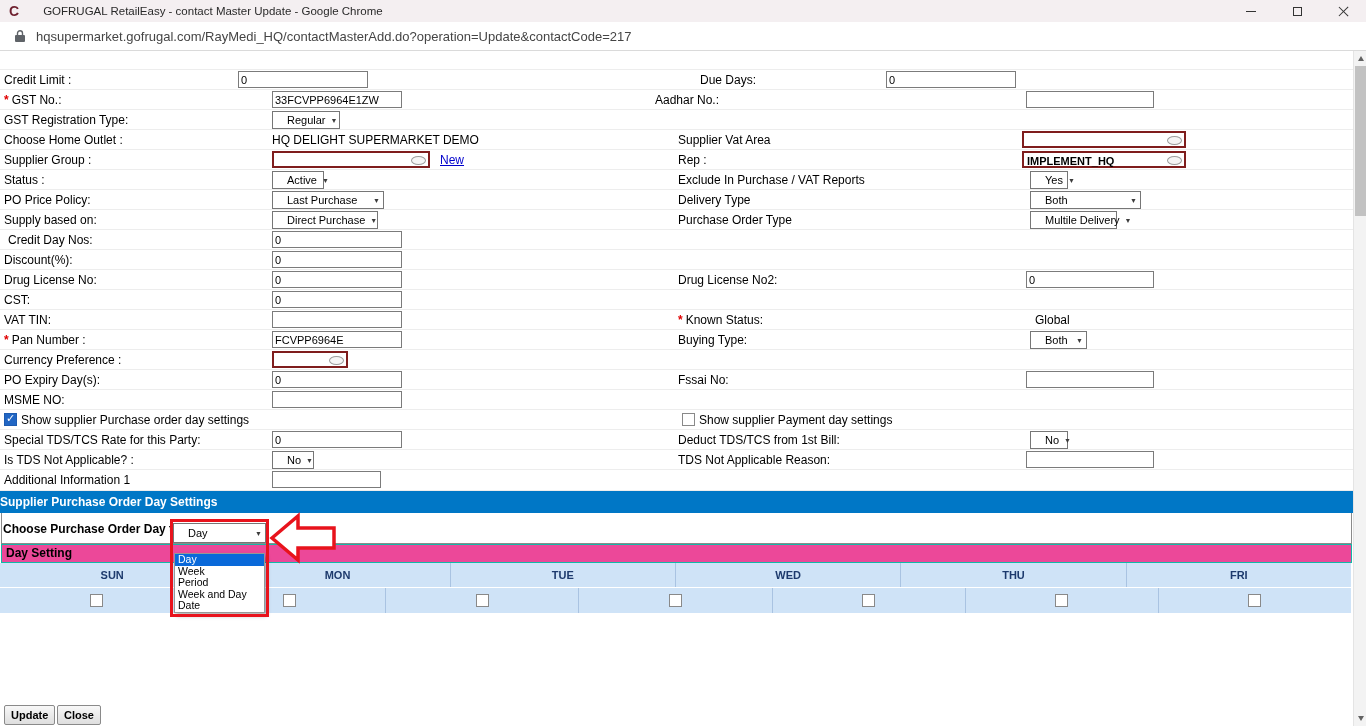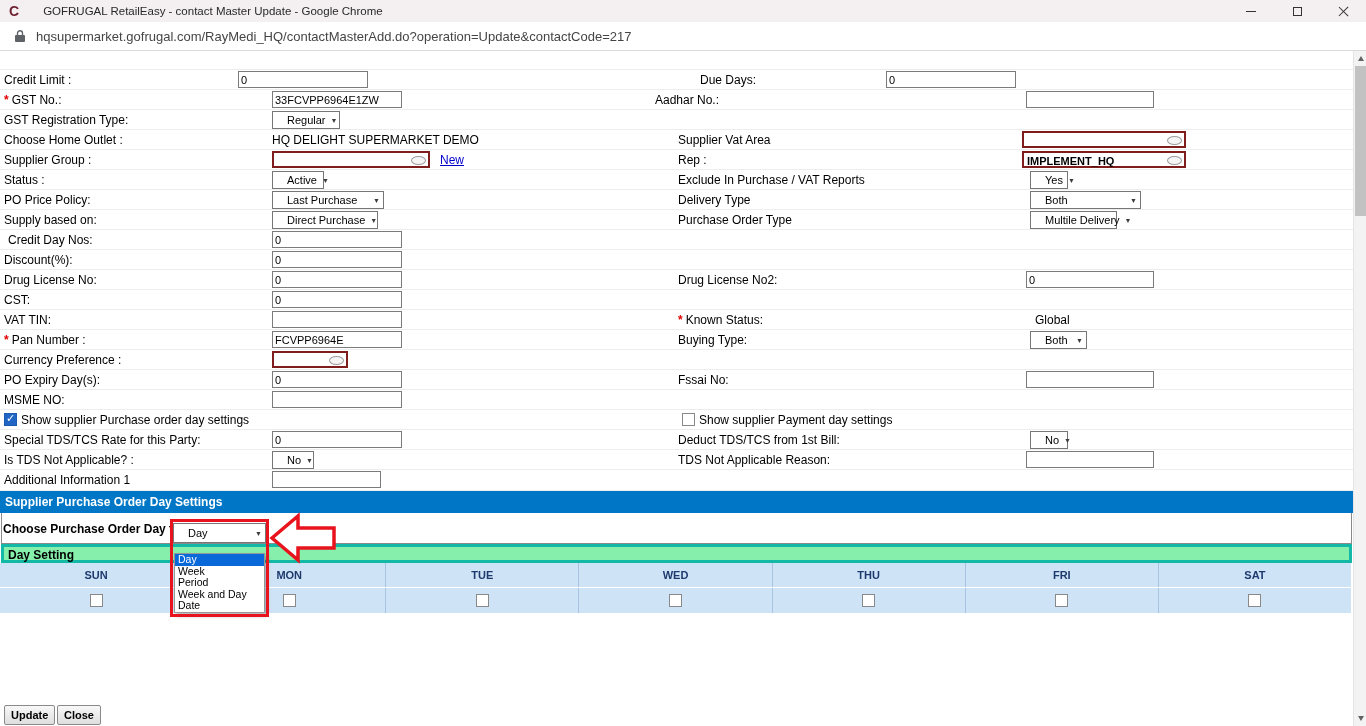--- a/index.html
+++ b/index.html
@@ -28,23 +28,23 @@
 .sel{position:absolute;top:1px;height:18px;border:1px solid #767676;background:#fff;display:flex;align-items:center;font-size:11px;padding-left:14px;white-space:nowrap;cursor:default}
 .sel .ar{margin-left:auto;align-self:stretch;display:flex;align-items:center;padding:0 3px 0 5px}
 .sel .ar::before{content:"▼";font-size:7px;color:#3c3c3c}
 .lookup{position:absolute;top:1px;height:17px;border:2px solid #7f1d1d;background:#fff}
 .lookup .val{display:block;font-size:11px;font-weight:700;padding:2px 18px 0 3px;white-space:nowrap}
 .oc{position:absolute;right:2px;top:3px;width:15px;height:9px;border:1px solid #9c9c9c;border-radius:50%;background:#f5f5f5}
 .cbx{display:inline-block;width:13px;height:13px;border:1px solid #898989;background:#fff;position:relative}
 .cbx.on{background:#2166c4;border-color:#1d5bb0}
 .cbx.on::after{content:"✓";position:absolute;left:1px;top:-2px;color:#fff;font-size:11px;font-weight:700}
 .link{position:absolute;top:3px;font-size:12px;color:#0000cc;text-decoration:underline;white-space:nowrap;cursor:pointer}
-.secbar{position:absolute;left:0;width:1353px;height:22px;background:#0077c6;color:#fff;font-size:12px;font-weight:700;line-height:22px;padding-left:5px}
+.secbar{position:absolute;left:0;width:1353px;height:22px;background:#0077c6;color:#fff;font-size:12px;font-weight:700;line-height:22px;}
 .daytype-row{position:absolute;left:1px;width:1351px;height:31px;border:1px solid #8a8a8a;border-top:none;background:#fff}
-.daysetbar{position:absolute;left:1px;width:1351px;height:19px;border:3px solid #14b8a6;background:#86efac;font-size:12px;font-weight:700;line-height:17px;padding-left:4px}
+.daysetbar{position:absolute;left:1px;width:1351px;height:19px;border:1px solid #14b8a6;background:#ec4899;font-size:12px;font-weight:700;line-height:17px;padding-left:4px}
 .daytbl{position:absolute;left:0;width:1351px;display:flex}
 .daycell{flex:1;background:#cfe3f7;border-right:1px solid #a9c3e2;text-align:center}
 .daycell:last-child{border-right:none}
 .dayname{font-size:11px;font-weight:700;color:#1d3a6d;line-height:24px;display:block}
 .cbcell{display:flex;align-items:center;justify-content:center}
 .ddlist{position:absolute;left:174px;top:553px;width:91px;background:#fff;border:1px solid #979797;box-shadow:2px 3px 4px rgba(0,0,0,.3);z-index:20}
 .opt{font-size:10.5px;line-height:11.6px;height:11.6px;padding-left:3px;color:#000;white-space:nowrap;overflow:hidden;cursor:default}
 .opt.hl{background:#0a69d9;color:#fff}
 .ann-rect{position:absolute;left:170px;top:519px;width:99px;height:98px;border:3px solid #e8131c;z-index:25;pointer-events:none}
 .ann-arrow{position:absolute;left:268px;top:511px;z-index:25;pointer-events:none}
@@ -293,23 +293,20 @@
       </div>
     <div class="daycell">
         <span class="dayname">WED</span>
       </div>
     <div class="daycell">
         <span class="dayname">THU</span>
       </div>
     <div class="daycell">
         <span class="dayname">FRI</span>
       </div>
-    <div class="daycell">
-        <span class="dayname">SAT</span>
-      </div>
   </div>
 
   <div class="daytbl" style="top:588px;height:25px">
     <div class="daycell cbcell">
         <span class="cbx"></span>
       </div>
     <div class="daycell cbcell">
         <span class="cbx"></span>
       </div>
     <div class="daycell cbcell">

